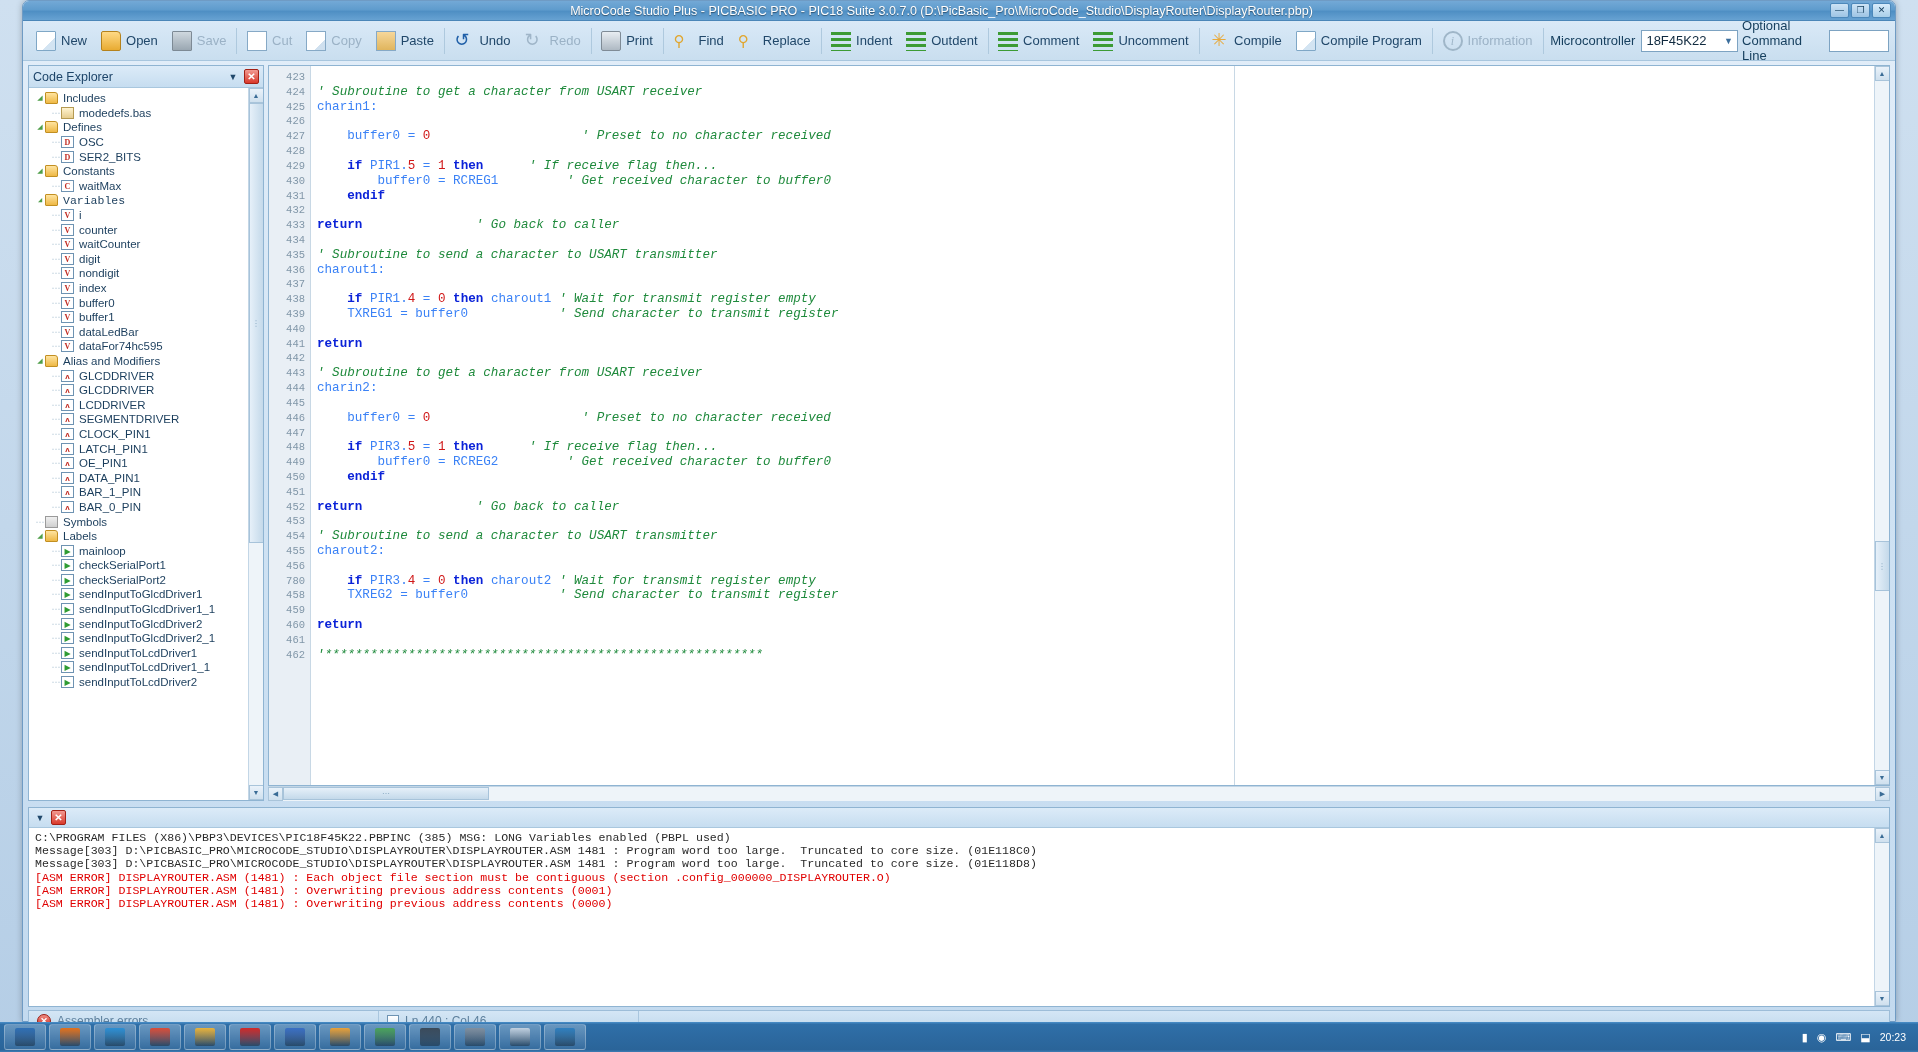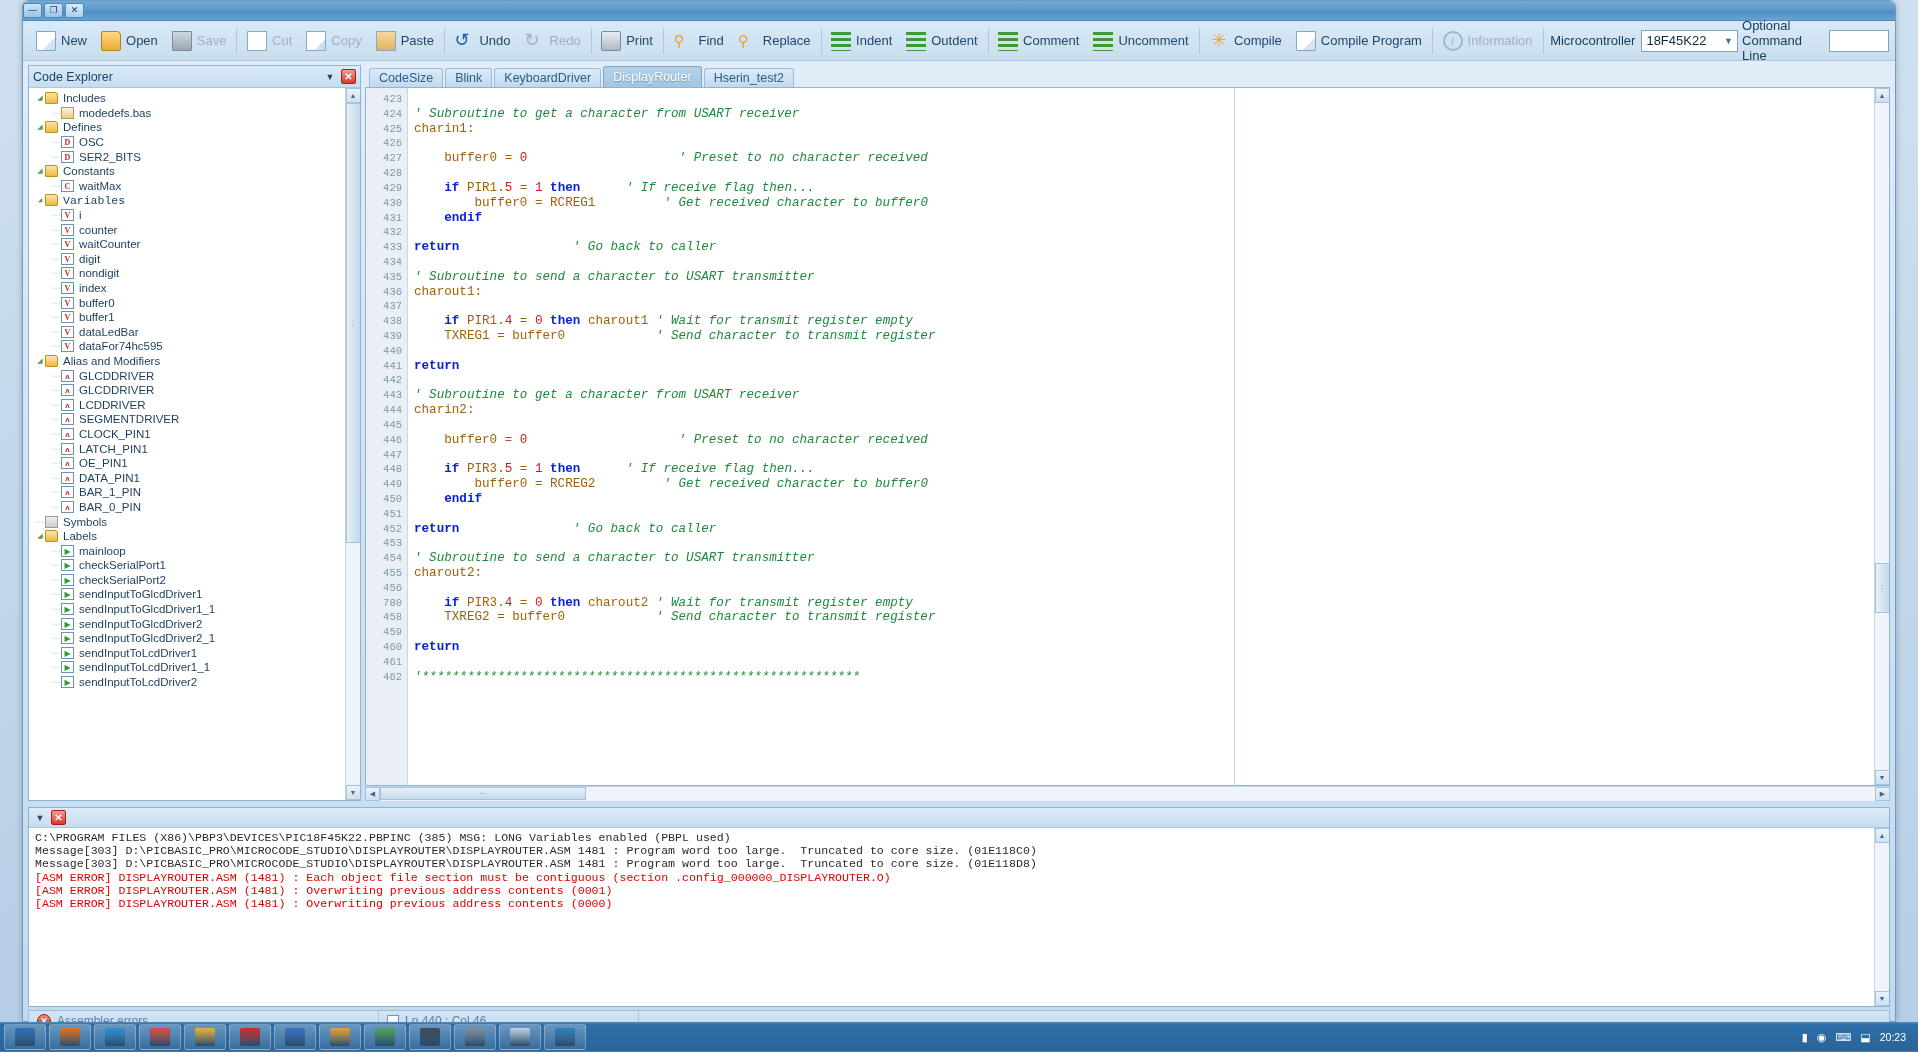--- a/index.html
+++ b/index.html
@@ -71,21 +71,21 @@
   .mc-select { width:160px; height:22px; border:1px solid #7da3c2; background:#fff;
         display:flex; align-items:center; padding:0 4px; font-size:13px; color:#102a3f;
         justify-content:space-between; cursor:pointer; }
   .mc-select .chev { color:#3b6e9c; font-size:9px; }
   .cmd-input { width:60px; height:22px; border:1px solid #7da3c2; background:#fff; }
 
   
   #body-row { display:flex; height:740px; padding:4px 5px 0 5px; gap:4px; }
 
   
-  #explorer { width:333px; background:#fff; border:1px solid #8fb4d2;
+  #explorer { width:236px; background:#fff; border:1px solid #8fb4d2;
         display:flex; flex-direction:column; }
   #explorer-head { height:22px; display:flex; align-items:center; padding:0 4px;
         background:linear-gradient(180deg,#dcebf8,#c6ddf0); border-bottom:1px solid #a9c7de;
         font-size:12.5px; color:#1d4469; }
   #explorer-head .t { flex:1; }
   .hdr-btn { width:14px; height:14px; display:flex; align-items:center; justify-content:center;
         font-size:9px; color:#20486b; cursor:pointer; }
   .hdr-close { width:15px; height:15px; background:linear-gradient(180deg,#f29a92,#d9392b);
         border:1px solid #a32015; border-radius:2px; color:#fff; font-size:10px;
         display:flex; align-items:center; justify-content:center; font-weight:bold;
@@ -138,21 +138,21 @@
   #gutter { width:42px; background:#e9eff5; border-right:1px solid #c8d8e5;
         text-align:right; padding:4px 5px 0 0; color:#8096a8; font-size:10.5px;
         font-family:"Liberation Mono", monospace; flex:none; }
   #gutter div { height:14.82px; line-height:14.82px; }
   #code { flex:1; padding:4px 0 0 6px; font-family:"Liberation Mono", monospace;
         font-size:12.6px; overflow:hidden; white-space:pre; color:#3c3c3c; }
   #code .ln { height:14.82px; line-height:14.82px; }
   .k  { color:#0a22d8; font-weight:bold; }
   .cm { color:#1f8a3c; font-style:italic; }
   .nu { color:#d01818; }
-  .id { color:#a16207;text-align:right; }
+  .id { color:#3b82f6;text-align:right; }
   #white-right { width:640px; background:#fff; border-left:1px solid #c8d8e5; }
 
   #hsb { height:15px; display:flex; background:#eef4f9; border-top:1px solid #c3d6e6; }
   #hsb .btn { width:15px; background:linear-gradient(180deg,#eaf2fa,#cfe0ee);
         border:1px solid #a9c4da; display:flex; align-items:center; justify-content:center;
         font-size:7px; color:#3a6c96; cursor:pointer; }
   #hsb .track { flex:1; position:relative; }
   #hsb .thumb { position:absolute; top:0; height:13px;
         background:linear-gradient(180deg,#e6f0f9,#c4d9ea); border:1px solid #a7c3da;
         display:flex; align-items:center; justify-content:center; color:#89a9c2; font-size:8px;}
@@ -196,20 +196,21 @@
   #clock { text-align:center; line-height:11px; font-size:10.5px; color:#fff; }
 </style>
 </head>
 <body>
 
 <div id="desktop">
 
   <div id="app-window">
 
     <div id="titlebar">
+      <div class="tb-text">MicroCode Studio Plus - PICBASIC PRO - PIC18 Suite 3.0.7.0 (D:\PicBasic_Pro\MicroCode_Studio\DisplayRouter\DisplayRouter.pbp)</div>
       <div class="win-btns">
         <div class="win-btn">—</div>
         <div class="win-btn">❐</div>
         <div class="win-btn close">✕</div>
       </div>
     </div>
 
     <div id="toolbar">
 
       <div class="tb-item">
@@ -541,37 +542,20 @@
             <div class="btn">▲</div>
             <div class="track">
               <div class="thumb" style="top:0;height:440px;">⋮</div>
             </div>
             <div class="btn">▼</div>
           </div>
         </div>
       </div>
 
       <div id="editor-pane">
-        <div id="tabstrip">
-            <div class="tab">
-              <span>CodeSize</span>
-            </div>
-            <div class="tab">
-              <span>Blink</span>
-            </div>
-            <div class="tab">
-              <span>KeyboardDriver</span>
-            </div>
-            <div class="tab active">
-              <span>DisplayRouter</span>
-            </div>
-            <div class="tab">
-              <span>Hserin_test2</span>
-            </div>
-          </div>
         <div id="editor-body">
           <div id="code-area">
             <div id="gutter">
                 <div>423</div>
                 <div>424</div>
                 <div>425</div>
                 <div>426</div>
                 <div>427</div>
                 <div>428</div>
                 <div>429</div>

